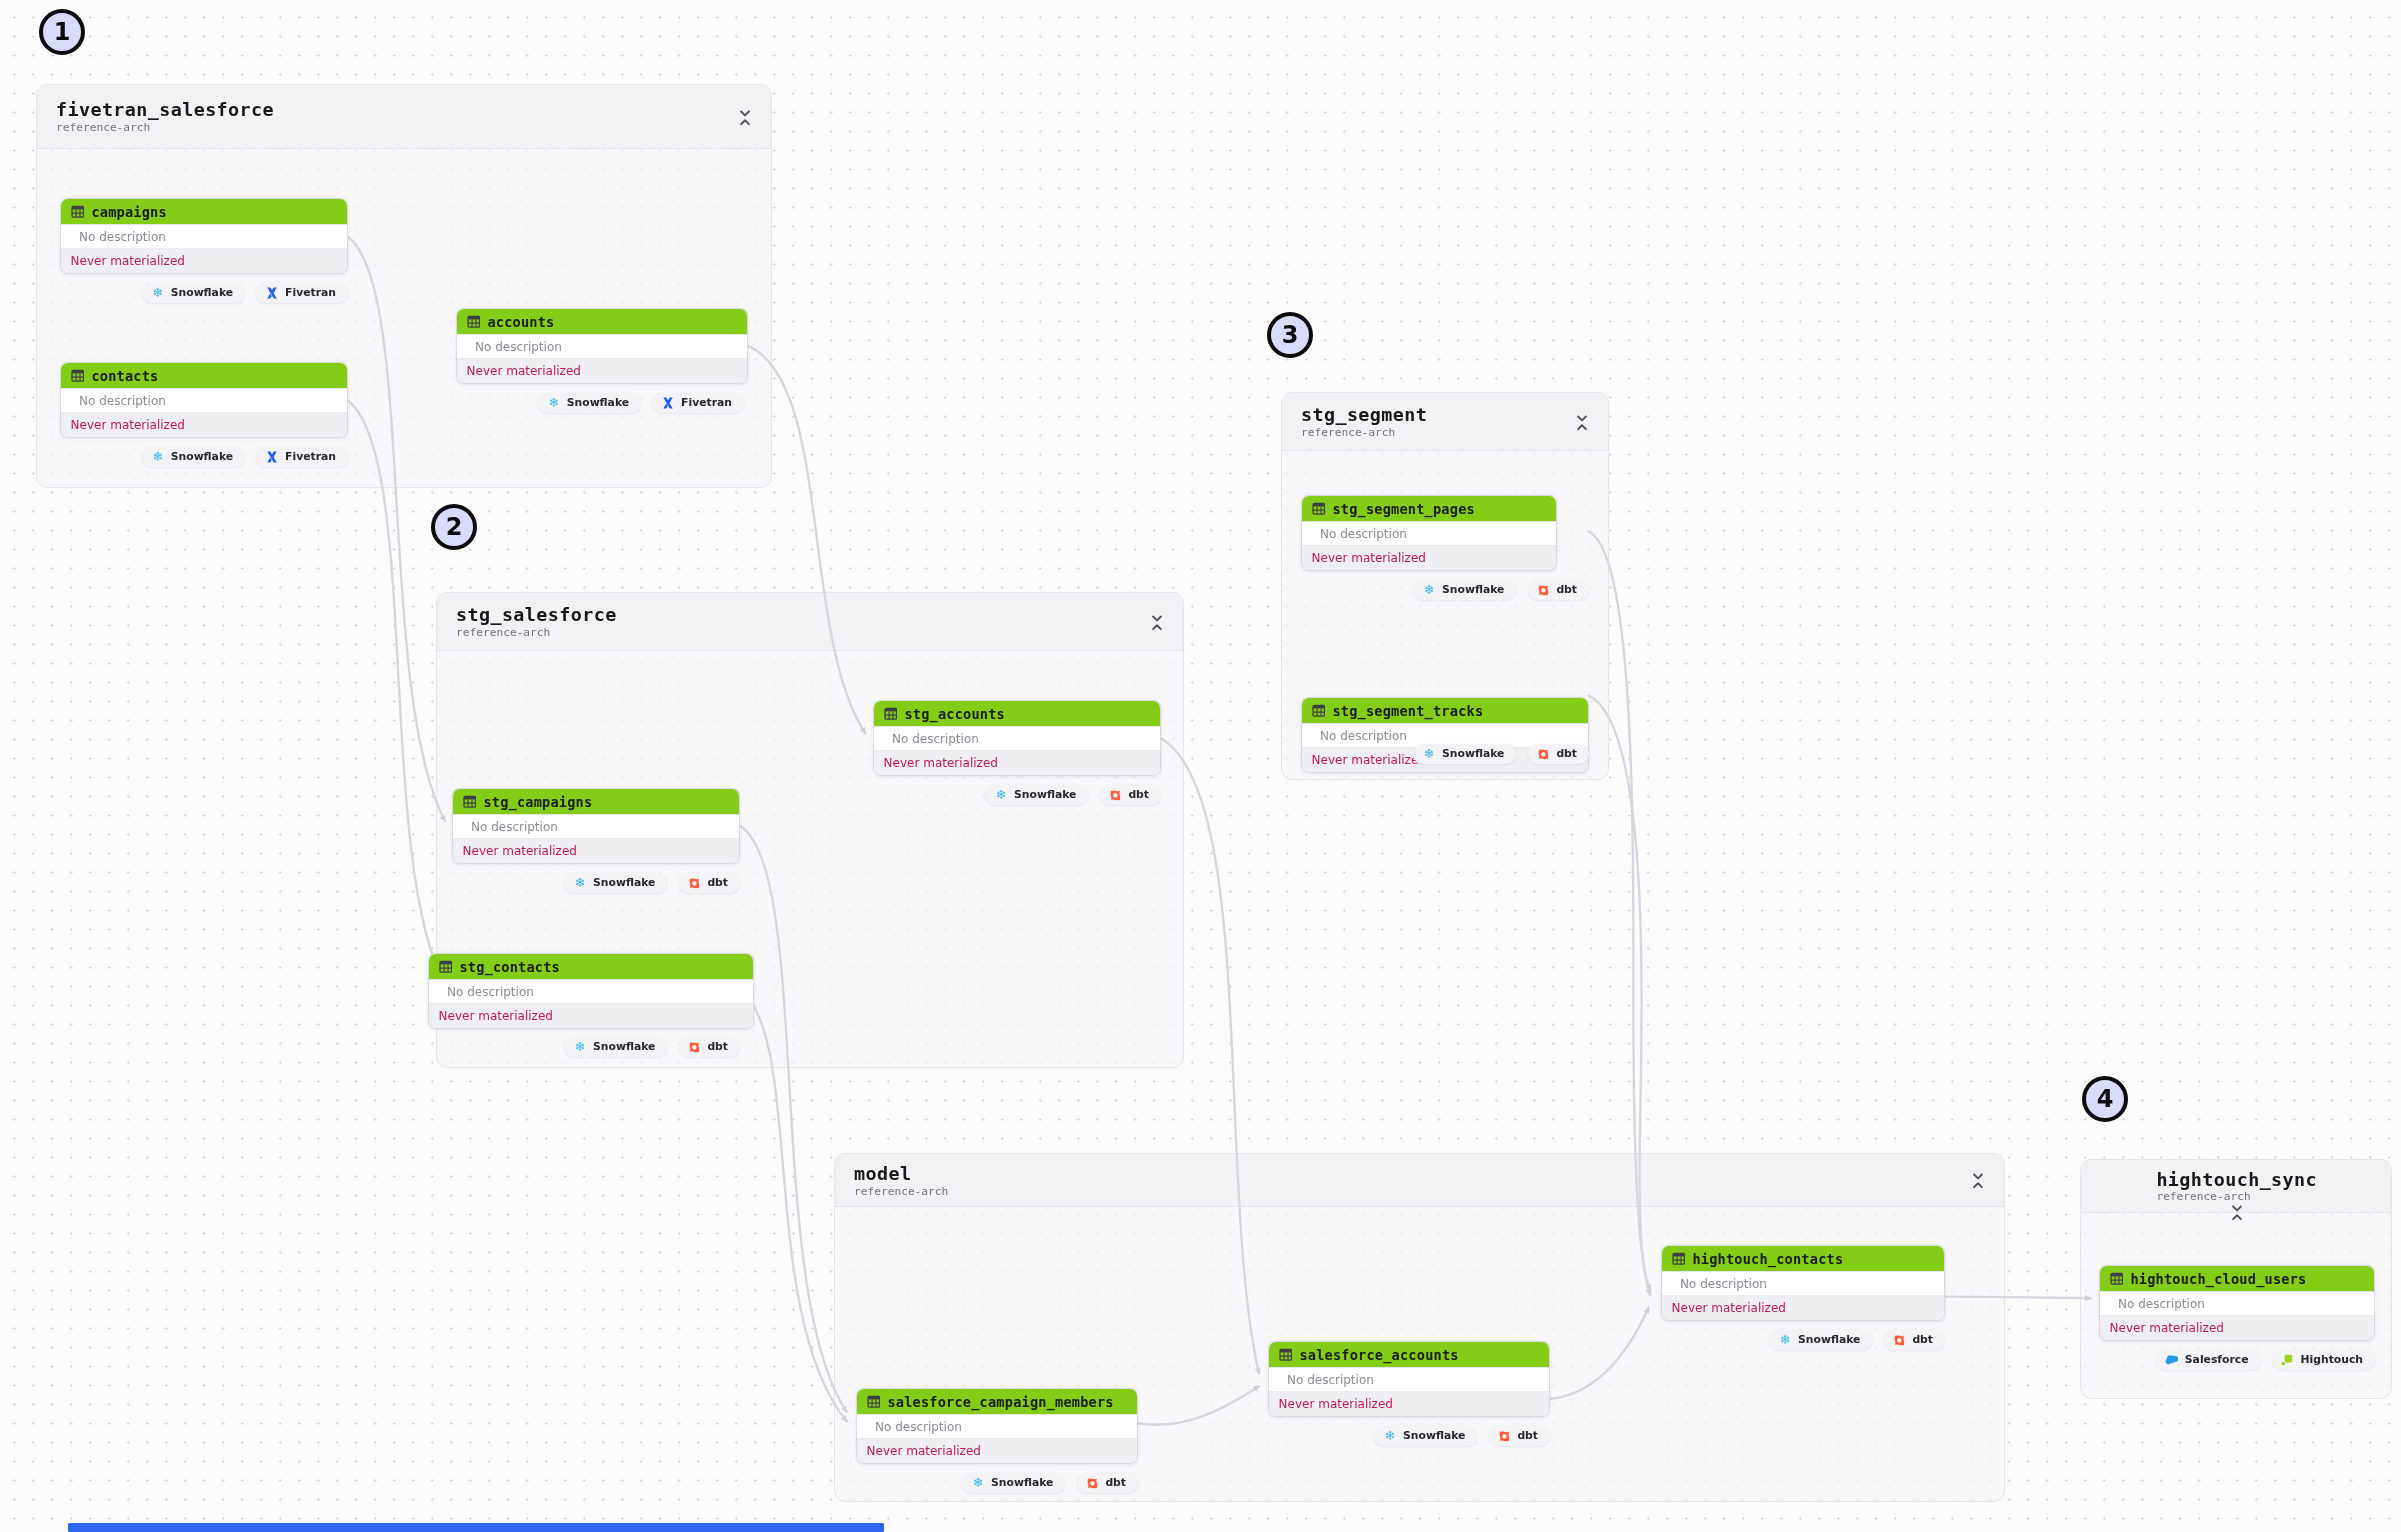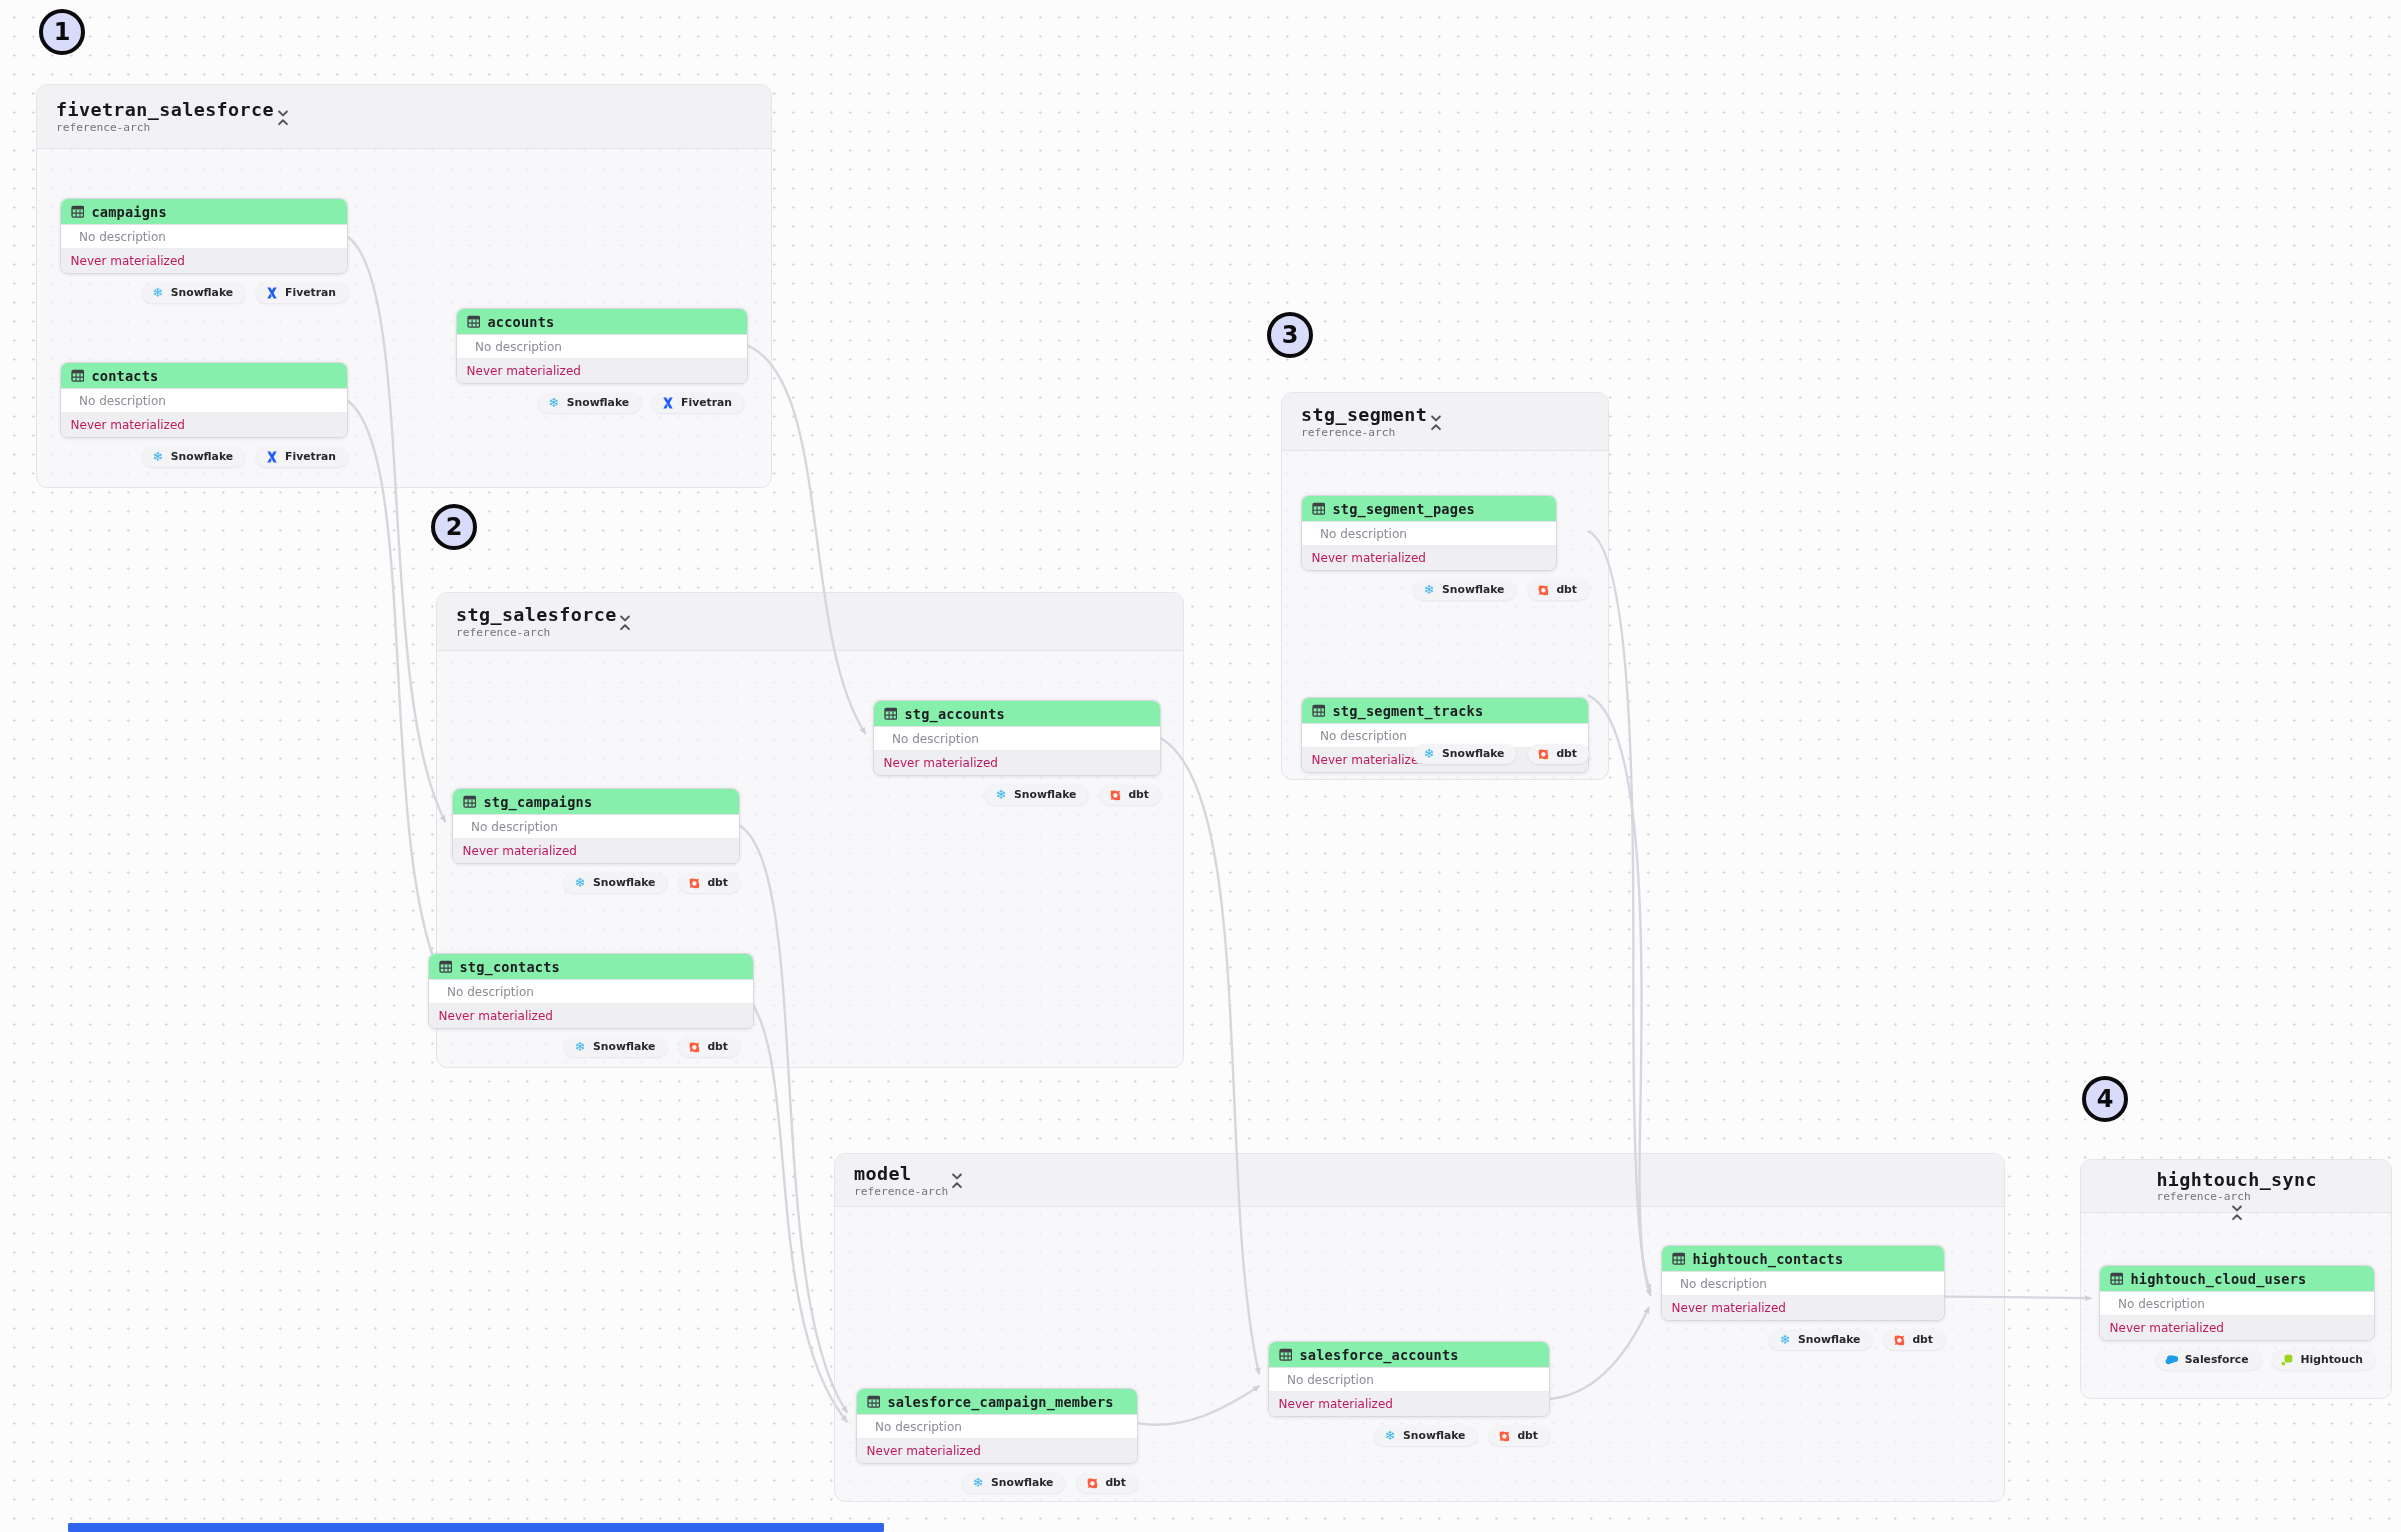--- a/index.html
+++ b/index.html
@@ -15,21 +15,21 @@
   #edge-layer{pointer-events:none;z-index:2;}
   #group-layer{z-index:1;}
   #node-layer{z-index:3;}
 
   .group{
     position:absolute;border:1.6px solid #e4e4e9;border-radius:11.2px;
     background:rgba(247,247,249,0.72);
     box-sizing:border-box;
   }
   .group-header{
-    display:flex;align-items:center;
+    display:flex;align-items:center;justify-content:space-between;
     background:rgba(241,241,244,0.95);
     border-bottom:1.6px solid #e4e4e9;
     border-radius:9.6px 9.6px 0 0;
     padding:9.6px 17.6px 8px 19px;
   }
   .group-title-wrap{display:flex;flex-direction:column;gap:1.6px;}
   .group-title{
     font-family:"DejaVu Sans Mono", monospace;font-weight:bold;
     font-size:18.4px;color:#18181b;letter-spacing:0.4px;line-height:1.1;
   }
@@ -38,21 +38,21 @@
   }
   .collapse-btn{width:17.6px;height:21px;display:flex;align-items:center;justify-content:center;cursor:pointer;}
 
   .node{
     position:absolute;border:1.2px solid #d8d8df;border-radius:8px;
     background:#ffffff;box-sizing:border-box;overflow:hidden;
     box-shadow:0 0.8px 3.2px rgba(40,40,60,0.10);
   }
   .node-header{
     display:flex;align-items:center;gap:7.2px;
-    background:#86efac;border-bottom:0.8px solid #e3e3e8;
+    background:#84cc16;border-bottom:0.8px solid #e3e3e8;
     padding:4.8px 9.6px;height:26.4px;box-sizing:border-box;
   }
   .node-name{
     font-family:"DejaVu Sans Mono", monospace;font-weight:bold;
     font-size:13.6px;color:#1c1c21;letter-spacing:0.2px;white-space:nowrap;
   }
   .node-row{
     font-size:12px;padding:4px 9.6px;height:24px;box-sizing:border-box;
     display:flex;align-items:center;white-space:nowrap;
   }

